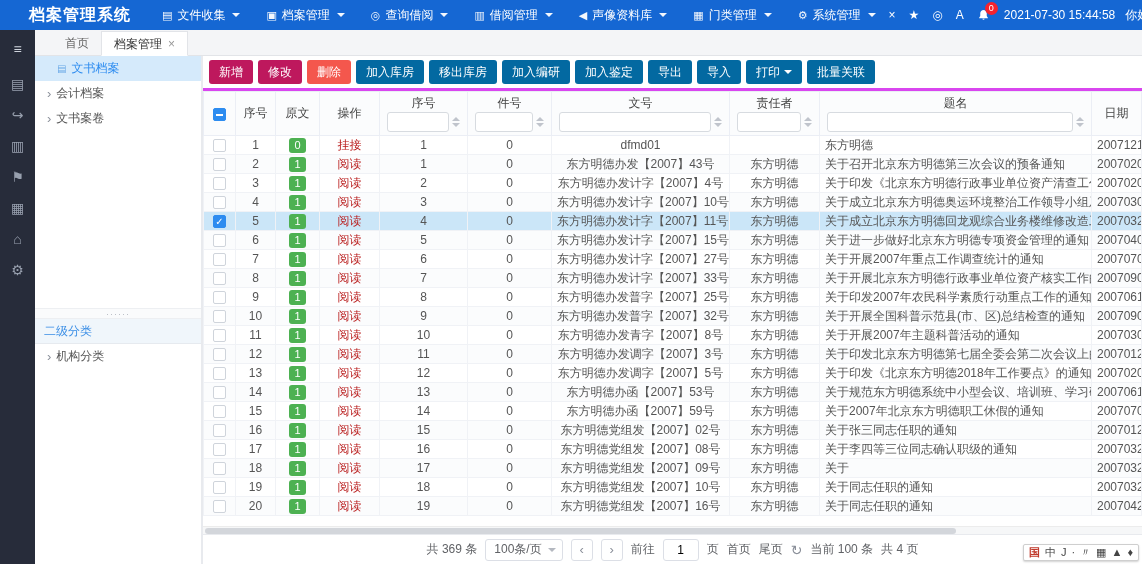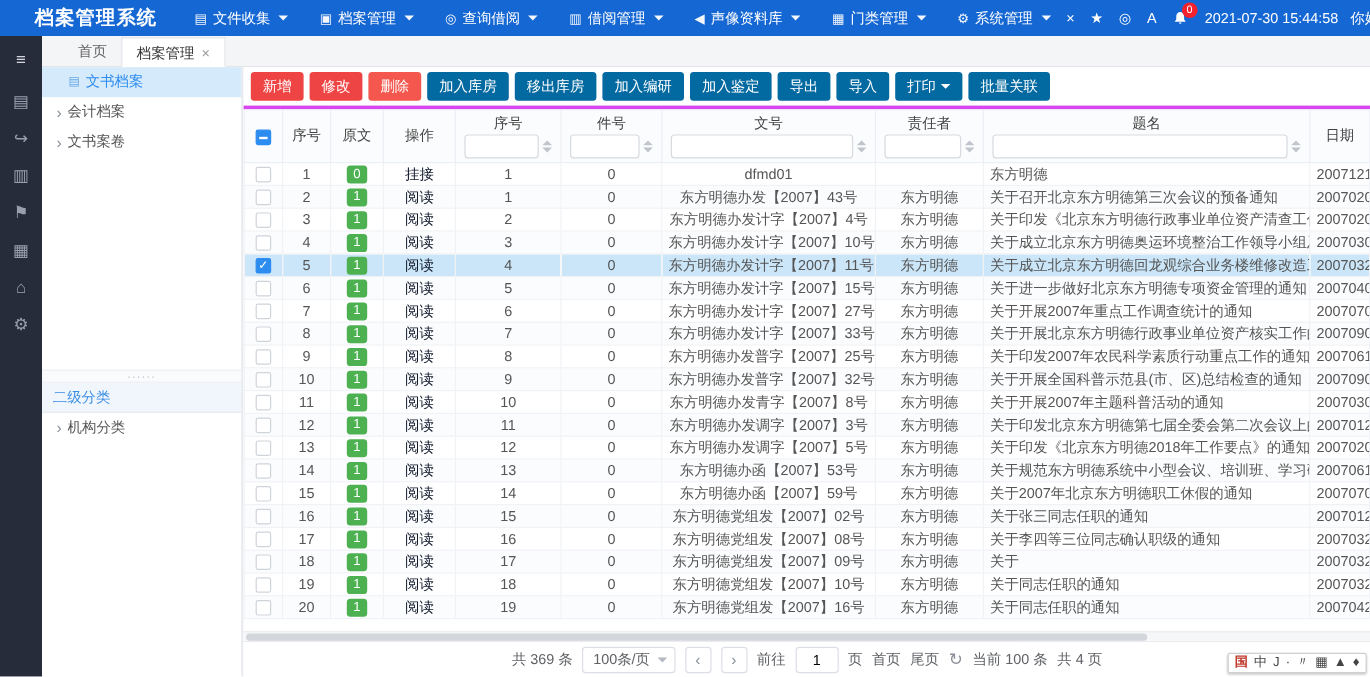--- a/index.html
+++ b/index.html
@@ -44,21 +44,21 @@
   .tree-item { height:25px; display:flex; align-items:center; gap:5px; padding-left:12px; color:#555; cursor:pointer; }
   .tree-item.selected { background:#d5eafb; color:#2d8cf0; padding-left:22px; }
   .tree-arrow { color:#8a8f99; font-size:13px; line-height:1; }
   .tree-doc { color:#6aa9e6; font-size:10px; }
   .splitter { height:11px; display:flex; align-items:center; justify-content:center; color:#b4b8c0; font-size:9px; letter-spacing:1px; border-top:1px solid #edeff2; border-bottom:1px solid #edeff2; background:#fafbfc; cursor:row-resize; flex:none; }
 
   
   .work { flex:1; display:flex; flex-direction:column; min-width:0; background:#fff; }
   .toolbar { height:32px; flex:none; display:flex; align-items:center; gap:5px; padding:0 6px; }
   .btn { height:24px; padding:0 10px; border:none; border-radius:3px; color:#fff; font-size:12px; display:inline-flex; align-items:center; gap:4px; cursor:pointer; font-family:inherit; white-space:nowrap; }
-  .btn.green { background:#ef4444; }
+  .btn.green { background:#be185d; }
   .btn.red { background:#f4574d; }
   .btn.blue { background:#0369a1; }
   .bcaret { width:0; height:0; border-left:4px solid transparent; border-right:4px solid transparent; border-top:4px solid #fff; }
 
   
   .tablewrap { height:438px; flex:none; overflow:hidden; border-top:3px solid #d946ef; }
   table { width:100%; table-layout:fixed; border-collapse:collapse; font-size:12px; }
   col.c-checkbox{width:32px} col.c-seq{width:40px} col.c-orig{width:44px} col.c-action{width:60px}
   col.c-no{width:88px} col.c-piece{width:84px} col.c-doc{width:178px} col.c-owner{width:90px}
   col.c-title{width:272px} col.c-date{width:auto}
@@ -70,21 +70,21 @@
   .sort { display:inline-flex; flex-direction:column; gap:2px; cursor:pointer; flex:none; }
   .sort i { display:block; width:0; height:0; border-left:4px solid transparent; border-right:4px solid transparent; }
   .sort .up { border-bottom:4px solid #c0c4cc; }
   .sort .down { border-top:4px solid #c0c4cc; }
   tbody tr { height:19px; }
   tbody tr:nth-child(even) { background:#fbfcfd; }
   tbody tr.selected { background:#cbe6f8; }
   td { border:1px solid #f0f2f6; color:#555; padding:0 5px; white-space:nowrap; overflow:hidden; }
   .td-c { text-align:center; }
   .td-l { text-align:left; }
-  .link { color:#0f172a; cursor:pointer; }
+  .link { color:#b91c1c; cursor:pointer; }
   .badge-green { display:inline-block; min-width:17px; height:15px; line-height:15px; background:#4db152; color:#fff; border-radius:3px; font-size:11px; text-align:center; padding:0 2px; }
   .cbx { display:inline-block; width:13px; height:13px; border:1px solid #cfd4db; border-radius:2px; background:#fff; line-height:12px; font-size:10px; color:#fff; text-align:center; vertical-align:middle; cursor:pointer; position:relative; }
   .cbx.checked { background:#2d8cf0; border-color:#2d8cf0; }
   .cbx.indeterminate { background:#2d8cf0; border-color:#2d8cf0; }
   .cbx.indeterminate::after { content:""; position:absolute; left:2px; right:2px; top:5px; height:2px; background:#fff; }
 
   
   .hscroll { height:8px; flex:none; background:#f6f7f8; border-top:1px solid #ececec; position:relative; }
   .hthumb { position:absolute; left:2px; top:1px; height:6px; width:80%; background:#d3d6db; border-radius:3px; cursor:pointer; }
 

